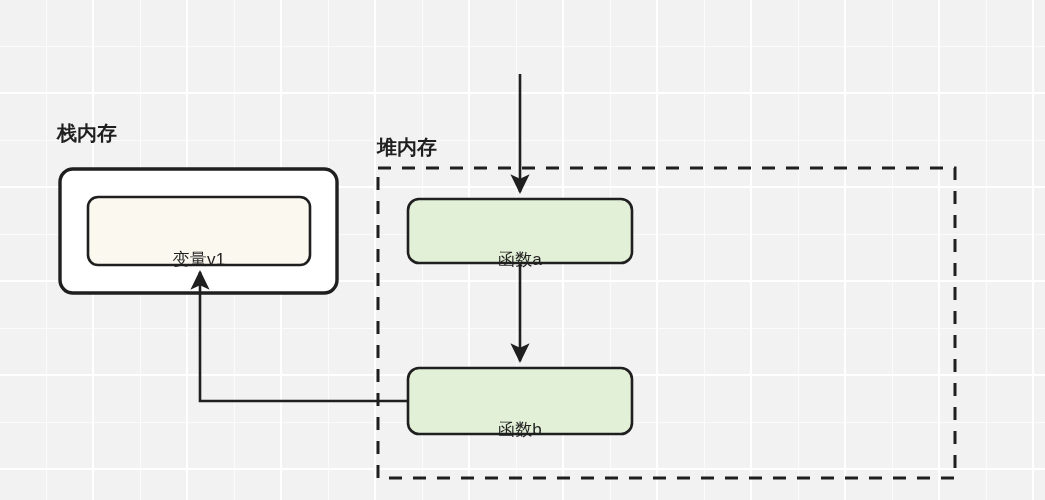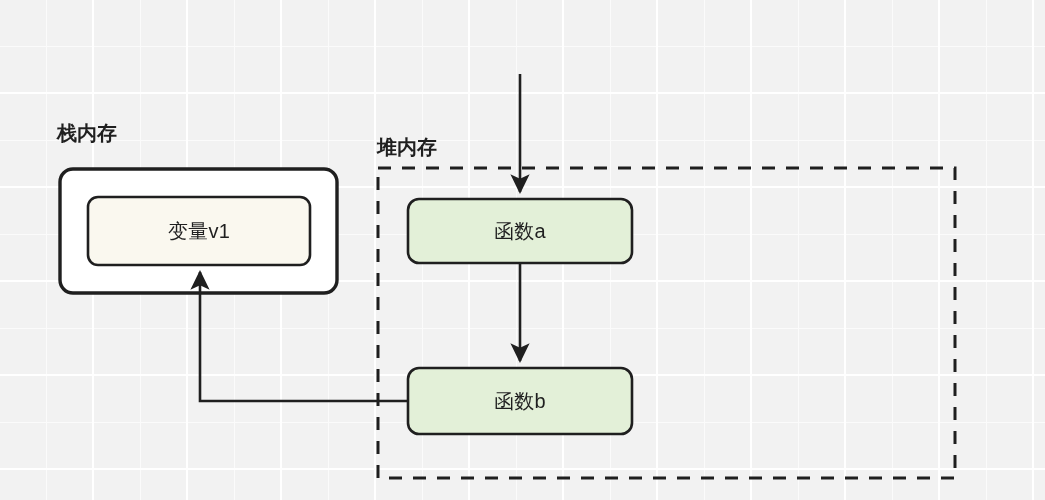--- a/index.html
+++ b/index.html
@@ -32,23 +32,24 @@
     top: 0;
     width: 1045px;
     height: 500px;
   }
   .node-label {
     position: absolute;
     display: flex;
     align-items: center;
     justify-content: center;
     color: #1f1f1f;
-    font-size: 20px;
+    font-size: 17px;
     letter-spacing: 0.2px;
     white-space: nowrap;
+    margin-top: 28px;
   }
   .region-label {
     position: absolute;
     color: #1f1f1f;
     font-size: 20px;
     font-weight: 700;
     white-space: nowrap;
   }
   .annotation-label {
     position: absolute;

